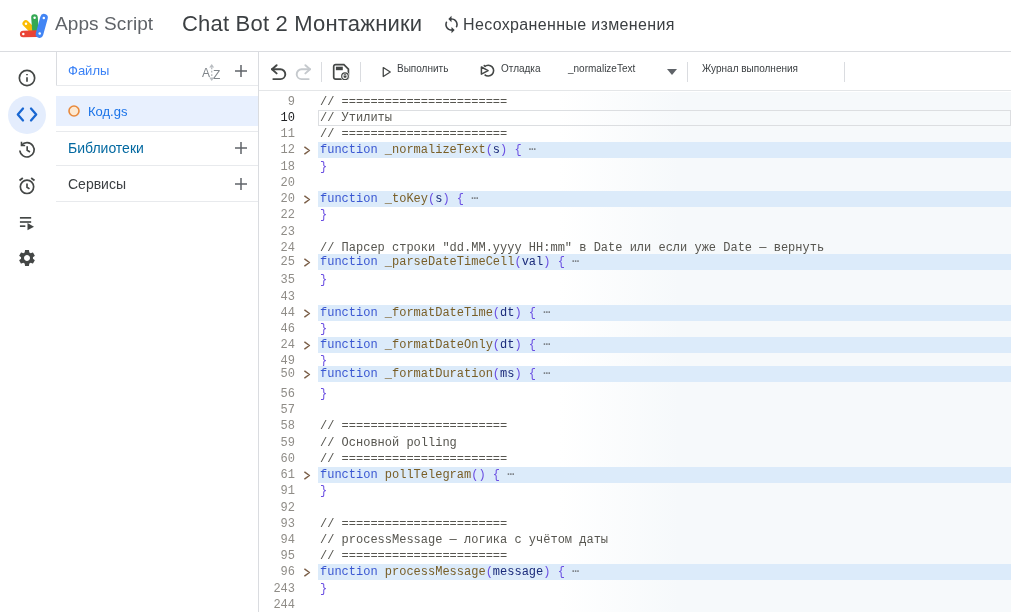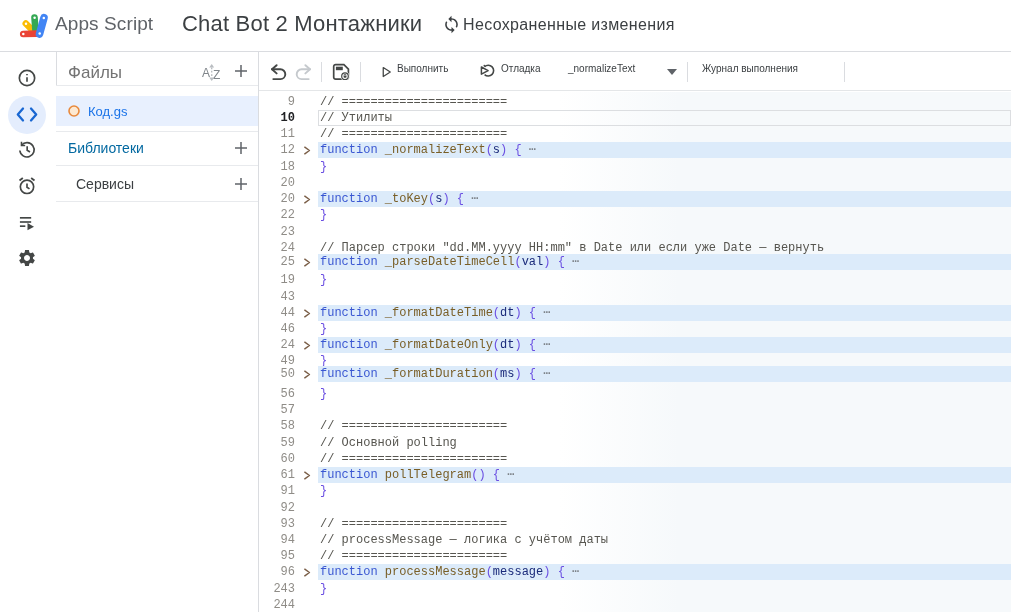--- a/index.html
+++ b/index.html
@@ -9,21 +9,21 @@
 #title{position:absolute;left:182px;top:11px;font-size:22px;color:#3c4043;letter-spacing:0.2px}
 #unsaved{position:absolute;left:463px;top:16px;font-size:16px;color:#3c4043;letter-spacing:0.35px}
 
 #rail{position:absolute;left:0;top:52px;width:56px;height:560px;background:#fff}
 .ricon{position:absolute;left:17px}
 #codepill{position:absolute;left:8px;top:44px;width:38px;height:38px;border-radius:50%;background:#e4edfd}
 
 #files{position:absolute;left:56px;top:52px;width:203px;height:560px;background:#fff;border-right:1px solid #dadce0}
 .fdiv{position:absolute;left:0;width:202px;height:1px;background:#e8eaed}
 #frow{position:absolute;left:0;top:44px;width:202px;height:30px;background:#e8f0fe}
-.flabel{font-size:17px;color:#737373}
+.flabel{font-size:13px;color:#3b82f6}
 
 #toolbar{position:absolute;left:259px;top:52px;width:752px;height:39px;background:#fff;border-bottom:1px solid #e4e6e8}
 .tdiv{position:absolute;top:10px;width:1px;height:20px;background:#dadce0}
 .tt{position:absolute;top:11px;font-size:10px;color:#3c4043;white-space:pre}
 
 #editor{position:absolute;left:259px;top:92px;width:752px;height:520px;background:#fff}
 #tint{position:absolute;left:300px;top:0;right:0;bottom:0;background:linear-gradient(90deg,rgba(246,249,251,0) 0,#f6f9fb 120px)}
 .row{position:absolute;left:0;width:752px;height:16.23px;font:12px "Liberation Mono",monospace;line-height:16.23px;white-space:pre}
 .num{position:absolute;left:0;top:0;width:36px;text-align:right;color:#8f8c87}
 .cod{position:absolute;left:61px;top:0}
@@ -103,21 +103,21 @@
       <circle cx="6" cy="6" r="5" fill="#fde9d2" stroke="#e8893c" stroke-width="1.6"></circle>
     </svg>
  <span class="abs" style="left:32px;top:52px;font-size:13px;color:#1a73e8">Код.gs</span>
  <div class="fdiv" style="top:79px"></div>
  <span class="abs" style="left:12px;top:88px;font-size:14px;color:#0369a1">Библиотеки</span>
  <svg class="abs" style="left:176px;top:87px" width="18" height="18" viewBox="0 0 24 24" fill="none" stroke="#5f6368" stroke-width="2">
       <line x1="12" y1="4" x2="12" y2="20"></line>
       <line x1="4" y1="12" x2="20" y2="12"></line>
     </svg>
  <div class="fdiv" style="top:113px"></div>
- <span class="abs" style="left:20px;top:124px;font-size:14px;color:#3c4043">Сервисы</span>
+ <span class="abs" style="left:12px;top:124px;font-size:14px;color:#3c4043">Сервисы</span>
  <svg class="abs" style="left:176px;top:123px" width="18" height="18" viewBox="0 0 24 24" fill="none" stroke="#5f6368" stroke-width="2">
       <line x1="12" y1="4" x2="12" y2="20"></line>
       <line x1="4" y1="12" x2="20" y2="12"></line>
     </svg>
  <div class="fdiv" style="top:149px"></div>
 </div>
 <div id="toolbar">
  <svg class="abs" style="left:11px;top:12px" width="17" height="17" viewBox="0 0 17 17" fill="none" stroke="#444746" stroke-width="1.9" stroke-linecap="round" stroke-linejoin="round">
       <path d="M2 5.3 H10.4 A4.9 4.9 0 0 1 10.4 15.1 H3.3"></path>
       <path d="M6.6 1.2 L2 5.3 L6.6 9.4"></path>
@@ -150,37 +150,37 @@
  <svg class="abs" style="left:408px;top:17px" width="10" height="6" viewBox="0 0 10 6" fill="#5f6368">
       <path d="M0 0 L10 0 L5 6 Z"></path>
     </svg>
  <div class="tdiv" style="left:428px"></div>
  <span class="tt" style="left:443px">Журнал выполнения</span>
  <div class="tdiv" style="left:585px"></div>
 </div>
 <div id="editor">
     <div id="tint"></div>
     <div class="row" style="top:1.80px"><span class="num">9</span><span class="cod cm">// =======================</span></div>
-    <div class="row" style="top:18.03px"><span class="num" style="color: rgb(32, 33, 36); font-weight: 700; padding-left: 20px;">10</span><div class="cur"></div><span class="cod cm">// Утилиты</span></div>
+    <div class="row" style="top:18.03px"><span class="num" style="color: rgb(32, 33, 36); font-weight: 400; padding-left: 20px;">10</span><div class="cur"></div><span class="cod cm">// Утилиты</span></div>
     <div class="row" style="top:34.26px"><span class="num">11</span><span class="cod cm">// =======================</span></div>
     <div class="row" style="top:50.49px"><span class="num">12</span><div class="bg"></div><svg class="fold" width="8" height="9" viewBox="0 0 8 9" fill="none" stroke="#7b5f48" stroke-width="1.5" stroke-linecap="round" stroke-linejoin="round">
         <path d="M1.8 1.2 L6.4 4.5 L1.8 7.8"></path>
       </svg><span class="cod"><span class="kw">function</span><span class="nm"> _normalizeText</span><span class="br">(</span><span class="ar">s</span><span class="br">) {</span><span class="el"> ⋯</span></span></div>
     <div class="row" style="top:66.72px"><span class="num">18</span><span class="cod br">}</span></div>
     <div class="row" style="top:82.95px"><span class="num">20</span></div>
     <div class="row" style="top:99.18px"><span class="num">20</span><div class="bg"></div><svg class="fold" width="8" height="9" viewBox="0 0 8 9" fill="none" stroke="#7b5f48" stroke-width="1.5" stroke-linecap="round" stroke-linejoin="round">
         <path d="M1.8 1.2 L6.4 4.5 L1.8 7.8"></path>
       </svg><span class="cod"><span class="kw">function</span><span class="nm"> _toKey</span><span class="br">(</span><span class="ar">s</span><span class="br">) {</span><span class="el"> ⋯</span></span></div>
     <div class="row" style="top:115.41px"><span class="num">22</span><span class="cod br">}</span></div>
     <div class="row" style="top:131.64px"><span class="num">23</span></div>
     <div class="row" style="top:147.87px"><span class="num">24</span><span class="cod cm">// Парсер строки "dd.MM.yyyy HH:mm" в Date или если уже Date — вернуть</span></div>
     <div class="row" style="top:162px"><span class="num">25</span><div class="bg"></div><svg class="fold" width="8" height="9" viewBox="0 0 8 9" fill="none" stroke="#7b5f48" stroke-width="1.5" stroke-linecap="round" stroke-linejoin="round">
         <path d="M1.8 1.2 L6.4 4.5 L1.8 7.8"></path>
       </svg><span class="cod"><span class="kw">function</span><span class="nm"> _parseDateTimeCell</span><span class="br">(</span><span class="ar">val</span><span class="br">) {</span><span class="el"> ⋯</span></span></div>
-    <div class="row" style="top:180.33px"><span class="num">19</span><span class="cod br">}</span></div>
+    <div class="row" style="top:180.33px"><span class="num">35</span><span class="cod br">}</span></div>
     <div class="row" style="top:196.56px"><span class="num">43</span></div>
     <div class="row" style="top:212.79px"><span class="num">44</span><div class="bg"></div><svg class="fold" width="8" height="9" viewBox="0 0 8 9" fill="none" stroke="#7b5f48" stroke-width="1.5" stroke-linecap="round" stroke-linejoin="round">
         <path d="M1.8 1.2 L6.4 4.5 L1.8 7.8"></path>
       </svg><span class="cod"><span class="kw">function</span><span class="nm"> _formatDateTime</span><span class="br">(</span><span class="ar">dt</span><span class="br">) {</span><span class="el"> ⋯</span></span></div>
     <div class="row" style="top:229.02px"><span class="num">46</span><span class="cod br">}</span></div>
     <div class="row" style="top:245.25px"><span class="num">24</span><div class="bg"></div><svg class="fold" width="8" height="9" viewBox="0 0 8 9" fill="none" stroke="#7b5f48" stroke-width="1.5" stroke-linecap="round" stroke-linejoin="round">
         <path d="M1.8 1.2 L6.4 4.5 L1.8 7.8"></path>
       </svg><span class="cod"><span class="kw">function</span><span class="nm"> _formatDateOnly</span><span class="br">(</span><span class="ar">dt</span><span class="br">) {</span><span class="el"> ⋯</span></span></div>
     <div class="row" style="top:261.48px"><span class="num">49</span><span class="cod br">}</span></div>
     <div class="row" style="top:274px"><span class="num">50</span><div class="bg"></div><svg class="fold" width="8" height="9" viewBox="0 0 8 9" fill="none" stroke="#7b5f48" stroke-width="1.5" stroke-linecap="round" stroke-linejoin="round">

